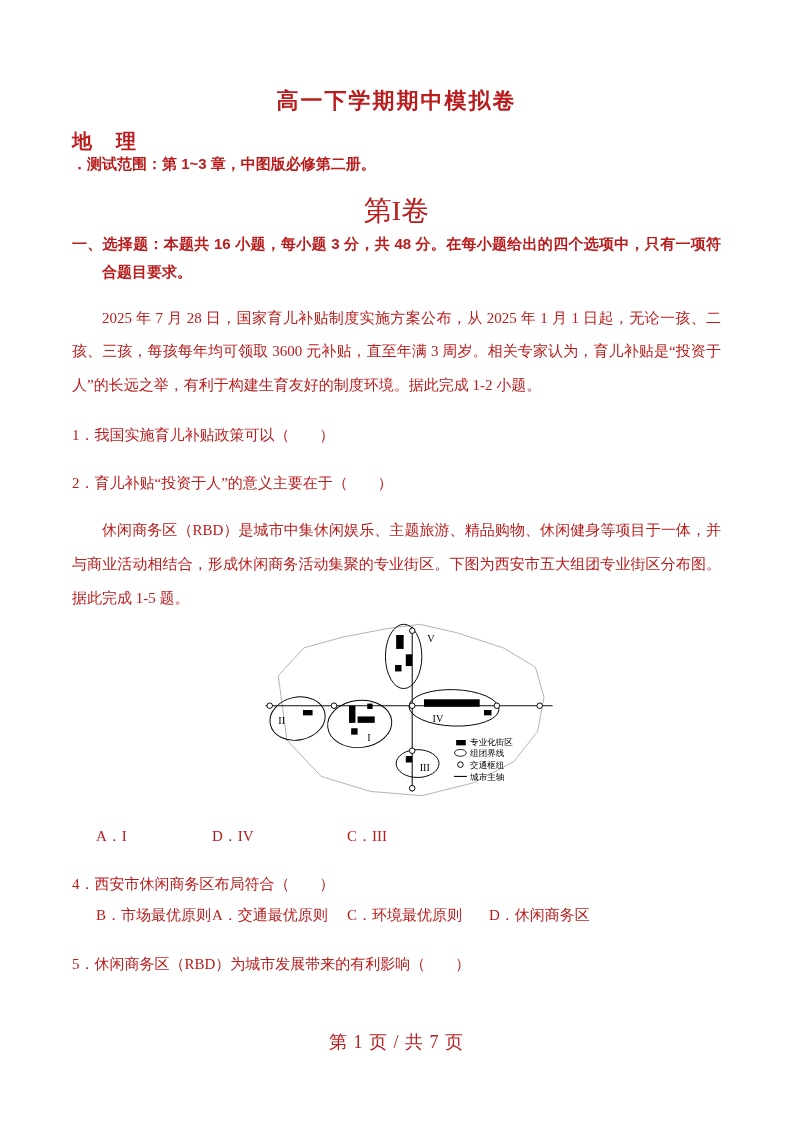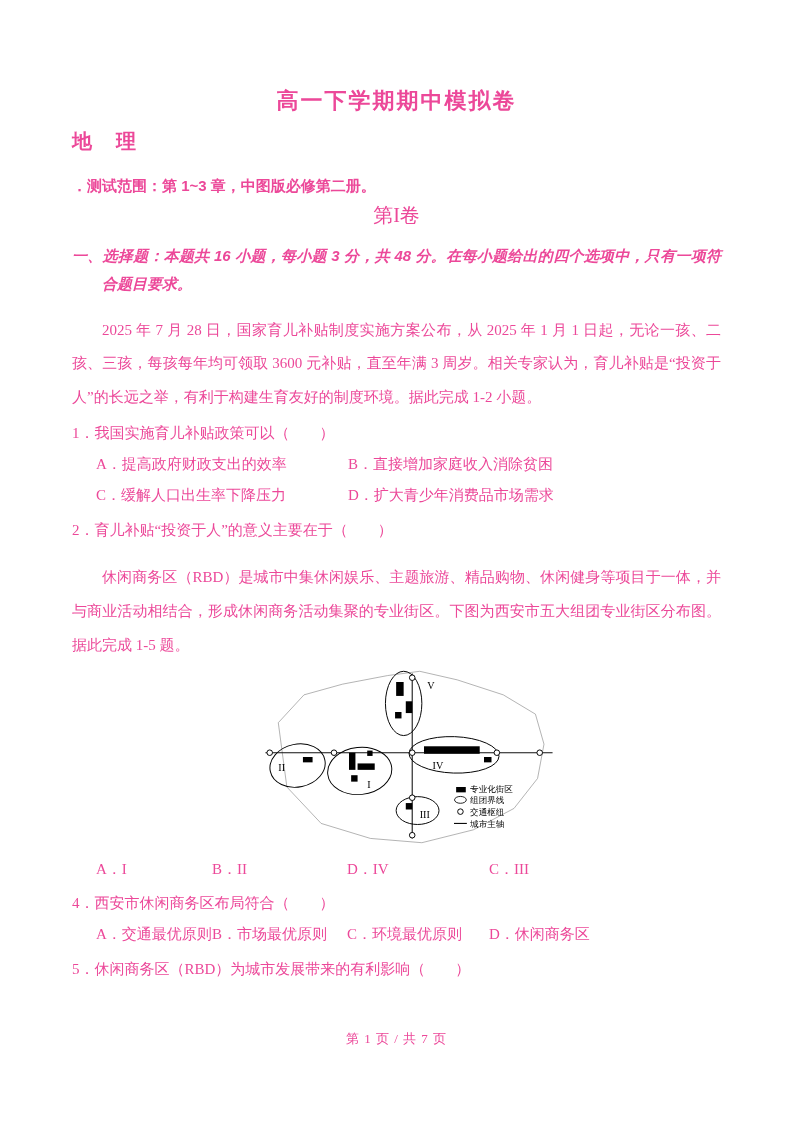--- a/index.html
+++ b/index.html
@@ -6,68 +6,65 @@
   html, body { background: #ffffff; }
   .page {
     width: 793px;
     height: 1122px;
     margin: 0 auto;
     background: #ffffff;
     position: relative;
     overflow: hidden;
     padding: 86px 72px 0 72px;
     font-family: "Liberation Serif", serif;
-    color: #ec4899;
+    color: #b91c1c;
     font-size: 15px;
   }
   .title {
     text-align: center;
     font-family: "Liberation Sans", sans-serif;
     font-weight: 700;
     font-size: 22px;
     letter-spacing: 2px;
   }
   .subject {
     font-family: "Liberation Sans", sans-serif;
     font-weight: 700;
     font-size: 20px;
     margin-top: 12px;
     letter-spacing: 2px;
   }
   .scope {
-    margin-top: 22px;
     font-family: "Liberation Sans", sans-serif;
     font-weight: 700;
     font-size: 15px;
   }
   .volume {
     text-align: center;
     font-family: "Liberation Serif", serif;
     font-weight: 500;
-    font-size: 20px;
-    margin-top: 6px;
+    font-size: 28px;
+    margin-top: 18px;
   }
   .intro {
-    margin-top: 13px;
     font-family: "Liberation Sans", sans-serif;
     font-weight: 700;
     font-size: 15px;
     line-height: 1.85;
     padding-left: 2em;
     text-indent: -2em;
     text-align: justify;
-    font-style: italic;
   }
   .passage {
     margin-top: 16px;
     line-height: 2.25;
     text-indent: 2em;
     text-align: justify;
   }
-  .question { margin-top: 3px; }
+  .question { margin-top: 17px; }
   .stem { line-height: 2.05; }
   .options {
     display: grid;
     padding-left: 24px;
     line-height: 2.1;
   }
   .options.grid-2 { grid-template-columns: 252px auto; }
   .options.grid-4 { grid-template-columns: 116px 135px 142px auto; }
   .map-figure {
     width: 300px;
@@ -85,46 +82,40 @@
     font-family: "Liberation Serif", serif;
     font-size: 8px;
     fill: #000;
   }
   .footer {
     position: absolute;
     left: 0;
     right: 0;
     top: 1030px;
     text-align: center;
-    font-size: 13px;
+    font-size: 18px;
     letter-spacing: 1px;
   }
 </style>
 </head>
 <body>
 
 <div class="page">
 
   <h1 class="title">高一下学期期中模拟卷</h1>
   <h2 class="subject">地　理</h2>
   <p class="scope">．测试范围：第 1~3 章，中图版必修第二册。</p>
   <h2 class="volume">第I卷</h2>
 
   <p class="intro">一、选择题：本题共 16 小题，每小题 3 分，共 48 分。在每小题给出的四个选项中，只有一项符合题目要求。</p>
 
   <p class="passage">2025 年 7 月 28 日，国家育儿补贴制度实施方案公布，从 2025 年 1 月 1 日起，无论一孩、二孩、三孩，每孩每年均可领取 3600 元补贴，直至年满 3 周岁。相关专家认为，育儿补贴是“投资于人”的长远之举，有利于构建生育友好的制度环境。据此完成 1-2 小题。</p>
 
   <section class="question">
     <p class="stem">1．我国实施育儿补贴政策可以（　　）</p>
-    <div class="options grid-2">
-      <span class="option">A．提高政府财政支出的效率</span>
-      <span class="option">B．直接增加家庭收入消除贫困</span>
-      <span class="option">C．缓解人口出生率下降压力</span>
-      <span class="option">D．扩大青少年消费品市场需求</span>
-    </div>
   </section>
 
   <section class="question">
     <p class="stem">2．育儿补贴“投资于人”的意义主要在于（　　）</p>
   </section>
 
   <p class="passage">休闲商务区（RBD）是城市中集休闲娱乐、主题旅游、精品购物、休闲健身等项目于一体，并与商业活动相结合，形成休闲商务活动集聚的专业街区。下图为西安市五大组团专业街区分布图。据此完成 1-5 题。</p>
 
   <figure class="map-figure">
     <svg width="300" viewBox="0 0 280 172" xmlns="http://www.w3.org/2000/svg">
@@ -183,31 +174,30 @@
 
         <line x1="182" y1="146" x2="194" y2="146" stroke="#000" stroke-width="1"></line>
         <text class="legend-label" x="197" y="149">城市主轴</text>
       </g>
     </svg>
   </figure>
 
   <section class="question">
     <div class="options grid-4">
       <span class="option">A．I</span>
-      <span class="option">B．II</span>
       <span class="option">D．IV</span>
       <span class="option">C．III</span>
     </div>
   </section>
 
   <section class="question">
     <p class="stem">4．西安市休闲商务区布局符合（　　）</p>
     <div class="options grid-4">
+      <span class="option">B．市场最优原则</span>
       <span class="option">A．交通最优原则</span>
-      <span class="option">B．市场最优原则</span>
       <span class="option">C．环境最优原则</span>
       <span class="option">D．休闲商务区</span>
     </div>
   </section>
 
   <section class="question">
     <p class="stem">5．休闲商务区（RBD）为城市发展带来的有利影响（　　）</p>
   </section>
 
   <div class="footer">第 1 页 / 共 7 页</div>

